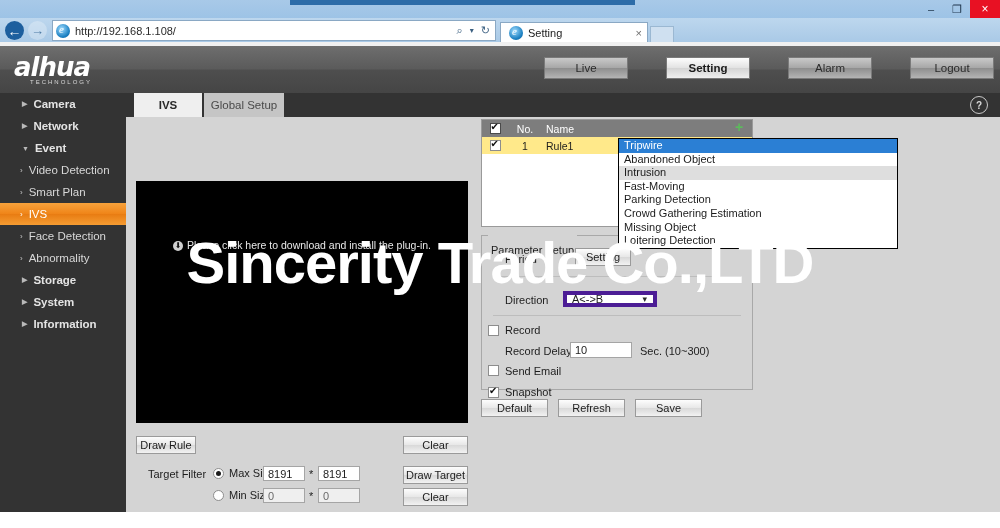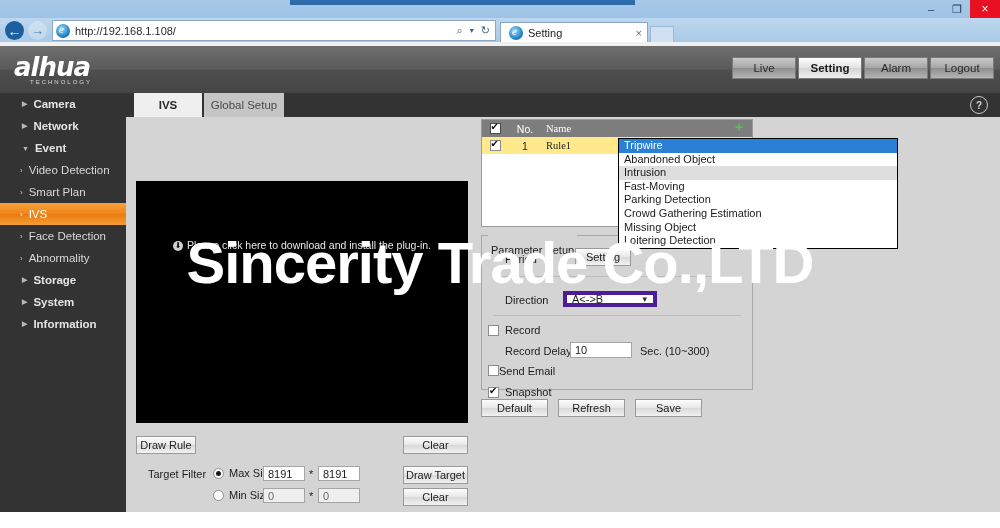--- a/index.html
+++ b/index.html
@@ -47,24 +47,24 @@
   .bm-star{position:absolute;left:5px;top:3px;font-size:13px;color:#e8b33a;}
   
   #app{position:absolute;left:0;top:46px;width:1000px;height:466px;background:#f9a8d4;}
   .apphead{position:absolute;left:0;top:0;width:1000px;height:47px;
       background:linear-gradient(180deg,#6e6e6e 0%,#5b5b5b 48%,#4e4e4e 52%,#454545 100%);}
   .logo{position:absolute;left:14px;top:8px;color:#fff;}
   .logo .lmark{font-size:26px;font-weight:bold;font-style:italic;letter-spacing:-1px;
       line-height:26px;font-family:"DejaVu Sans",sans-serif;}
   .logo .lsub{font-size:6px;letter-spacing:2px;color:#d8d8d8;margin-top:-1px;margin-left:16px;}
   .navtabs{position:absolute;right:6px;top:11px;display:flex;gap:2px;}
-  .navtab{width:64px;height:22px;display:flex;align-items:center;justify-content:center;
+  .navtab{width:84px;height:22px;display:flex;align-items:center;justify-content:center;
       font-size:11.5px;color:#2b2b2b;
       background:linear-gradient(180deg,#c9c9c9 0%,#a6a6a6 50%,#8e8e8e 51%,#b4b4b4 100%);
-      border:1px solid #7a7a7a;box-sizing:border-box;}
+      border:1px solid #7a7a7a;box-sizing:border-box;margin-left:36px;}
   .navtab.active{background:linear-gradient(180deg,#fdfdfd 0%,#e2e2e2 50%,#d4d4d4 51%,#efefef 100%);
       color:#1b1b1b;font-weight:bold;}
   .sidebar{position:absolute;left:0;top:47px;width:126px;height:419px;background:#333333;}
   .s-item{height:22px;display:flex;align-items:center;font-size:11.5px;color:#e4e4e4;
       padding-left:10px;box-sizing:border-box;}
   .s-item .arw{font-size:7px;color:#b9b9b9;margin-right:6px;}
   .s-item.lvl1{font-weight:bold;padding-left:22px;}
   .s-item.lvl2{padding-left:20px;font-weight:normal;color:#d8d8d8;}
   .s-item.lvl2 .arw{font-size:8px;color:#c8c8c8;}
   .s-item.sel{background:linear-gradient(180deg,#f7a23b 0%,#ef8418 50%,#e87c12 51%,#f59c33 100%);
@@ -104,21 +104,21 @@
   .cbx.on:after{content:"\2714";position:absolute;left:0px;top:-3px;font-size:10px;color:#111;}
   
   .rtable{position:absolute;left:353px;top:0px;width:272px;height:108px;
       border:1px solid #9a9a9a;background:#fff;box-sizing:border-box;}
   .rthead{height:17px;background:#7d7d7d;display:flex;align-items:center;color:#fff;
       font-size:10.5px;position:relative;}
   .rtrow{height:17px;display:flex;align-items:center;font-size:10.5px;color:#1d1d1d;
       background:#ffe98a;}
   .c-chk{width:26px;display:flex;justify-content:center;}
   .c-no{width:34px;text-align:center;}
-  .c-nm{width:80px;padding-left:4px;font-family:Liberation Serif, serif;}
+  .c-nm{width:80px;padding-left:4px;}
   .c-rt{flex:1;padding-left:28px;margin-top:38px;}
   .cbx.hd{border-color:#4a4a4a;}
   .plusico{position:absolute;right:7px;top:2px;width:12px;height:12px;color:#5dba5d;
       font-size:14px;line-height:11px;font-weight:bold;text-align:center;}
   
   .ddown{position:absolute;left:490px;top:19px;width:278px;background:#fff;
       border:1px solid #000;z-index:30;}
   .dopt{height:13.6px;font-size:11px;color:#1b1b1b;padding-left:5px;display:flex;
       align-items:center;line-height:13.6px;}
   .dopt.sel{background:#2b7fd4;color:#fff;}
@@ -332,21 +332,21 @@
         <div class="divider" style="left:365px;top:196px;width:248px;"></div>
 
         <div style="position:absolute;left:360px;top:205px;display:flex;align-items:center;gap:6px;">
           <span class="cbx"></span>
           <span class="lbl">Record</span>
         </div>
         <span class="lbl" style="position:absolute;left:377px;top:226px;">Record Delay</span>
         <div class="txtin" style="position:absolute;left:442px;top:223px;width:62px;height:16px;">10</div>
         <span class="lbl" style="position:absolute;left:512px;top:226px;">Sec. (10~300)</span>
 
-        <div style="position:absolute;left:360px;top:246px;display:flex;">
+        <div style="position:absolute;left:360px;top:246px;display:flex;gap:6px;">
           <span class="cbx"></span>
           <span class="lbl">Send Email</span>
         </div>
         <div style="position:absolute;left:360px;top:267px;display:flex;align-items:center;gap:6px;">
           <span class="cbx on"></span>
           <span class="lbl">Snapshot</span>
         </div>
 
         <div class="botbtns">
           <div class="btn" style="width:67px;height:18px;">Default</div>

